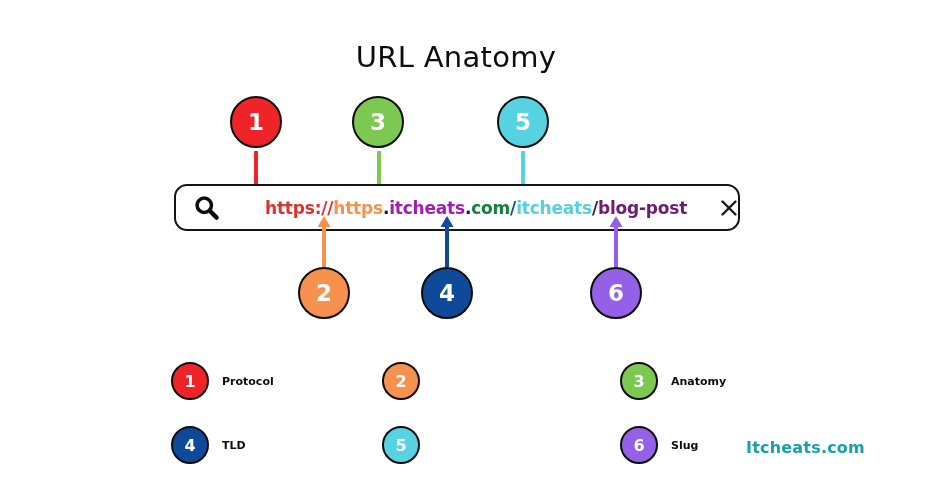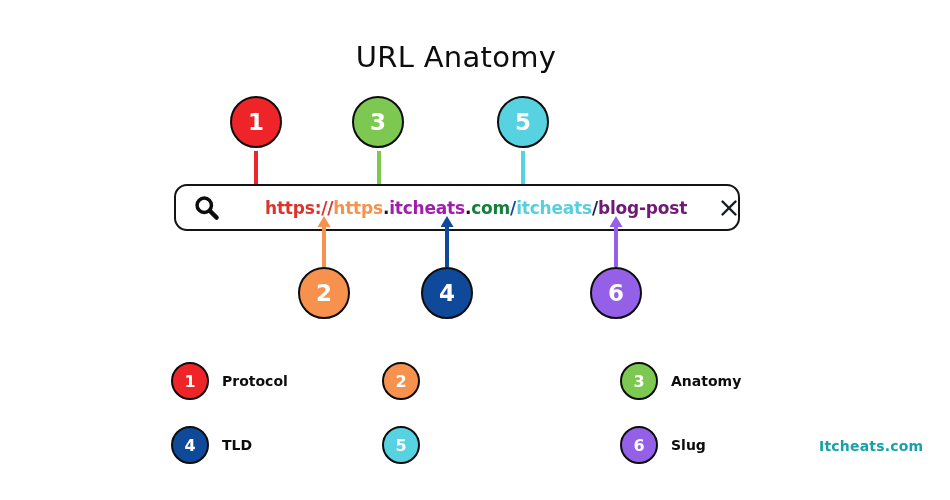--- a/index.html
+++ b/index.html
@@ -32,22 +32,22 @@
     display:flex;align-items:center;padding:0 16px 0 17px;gap:32px;
   }
   .search-icon{width:27px;height:27px;flex:0 0 27px;display:flex;}
   .url-text{
     margin-left:13px;font-size:17px;font-weight:700;letter-spacing:-.2px;
     white-space:nowrap;display:flex;align-items:baseline;
   }
   .close-btn{margin-left:auto;width:20px;height:20px;flex:0 0 20px;display:flex;cursor:pointer;}
   
   .legend-item{position:absolute;display:flex;align-items:center;height:38px;}
-  .legend-label{margin-left:13px;font-size:14px;font-weight:700;color:#0d0d0d;white-space:nowrap;}
-  .watermark{position:absolute;left:819px;top:438px;font-size:14px;font-weight:700;letter-spacing:.2px;}
+  .legend-label{margin-left:13px;font-size:11px;font-weight:700;color:#0d0d0d;white-space:nowrap;}
+  .watermark{position:absolute;left:746px;top:438px;font-size:16px;font-weight:700;letter-spacing:.2px;}
 </style>
 </head>
 <body>
 
 <div class="canvas">
 
   <h1 class="title">URL Anatomy</h1>
 
   <div class="circle big" style="left: 230px; top: 96px; background: rgb(238, 36, 40);">1</div>
   <div class="circle big" style="left: 352px; top: 96px; background: rgb(124, 200, 80);">3</div>

